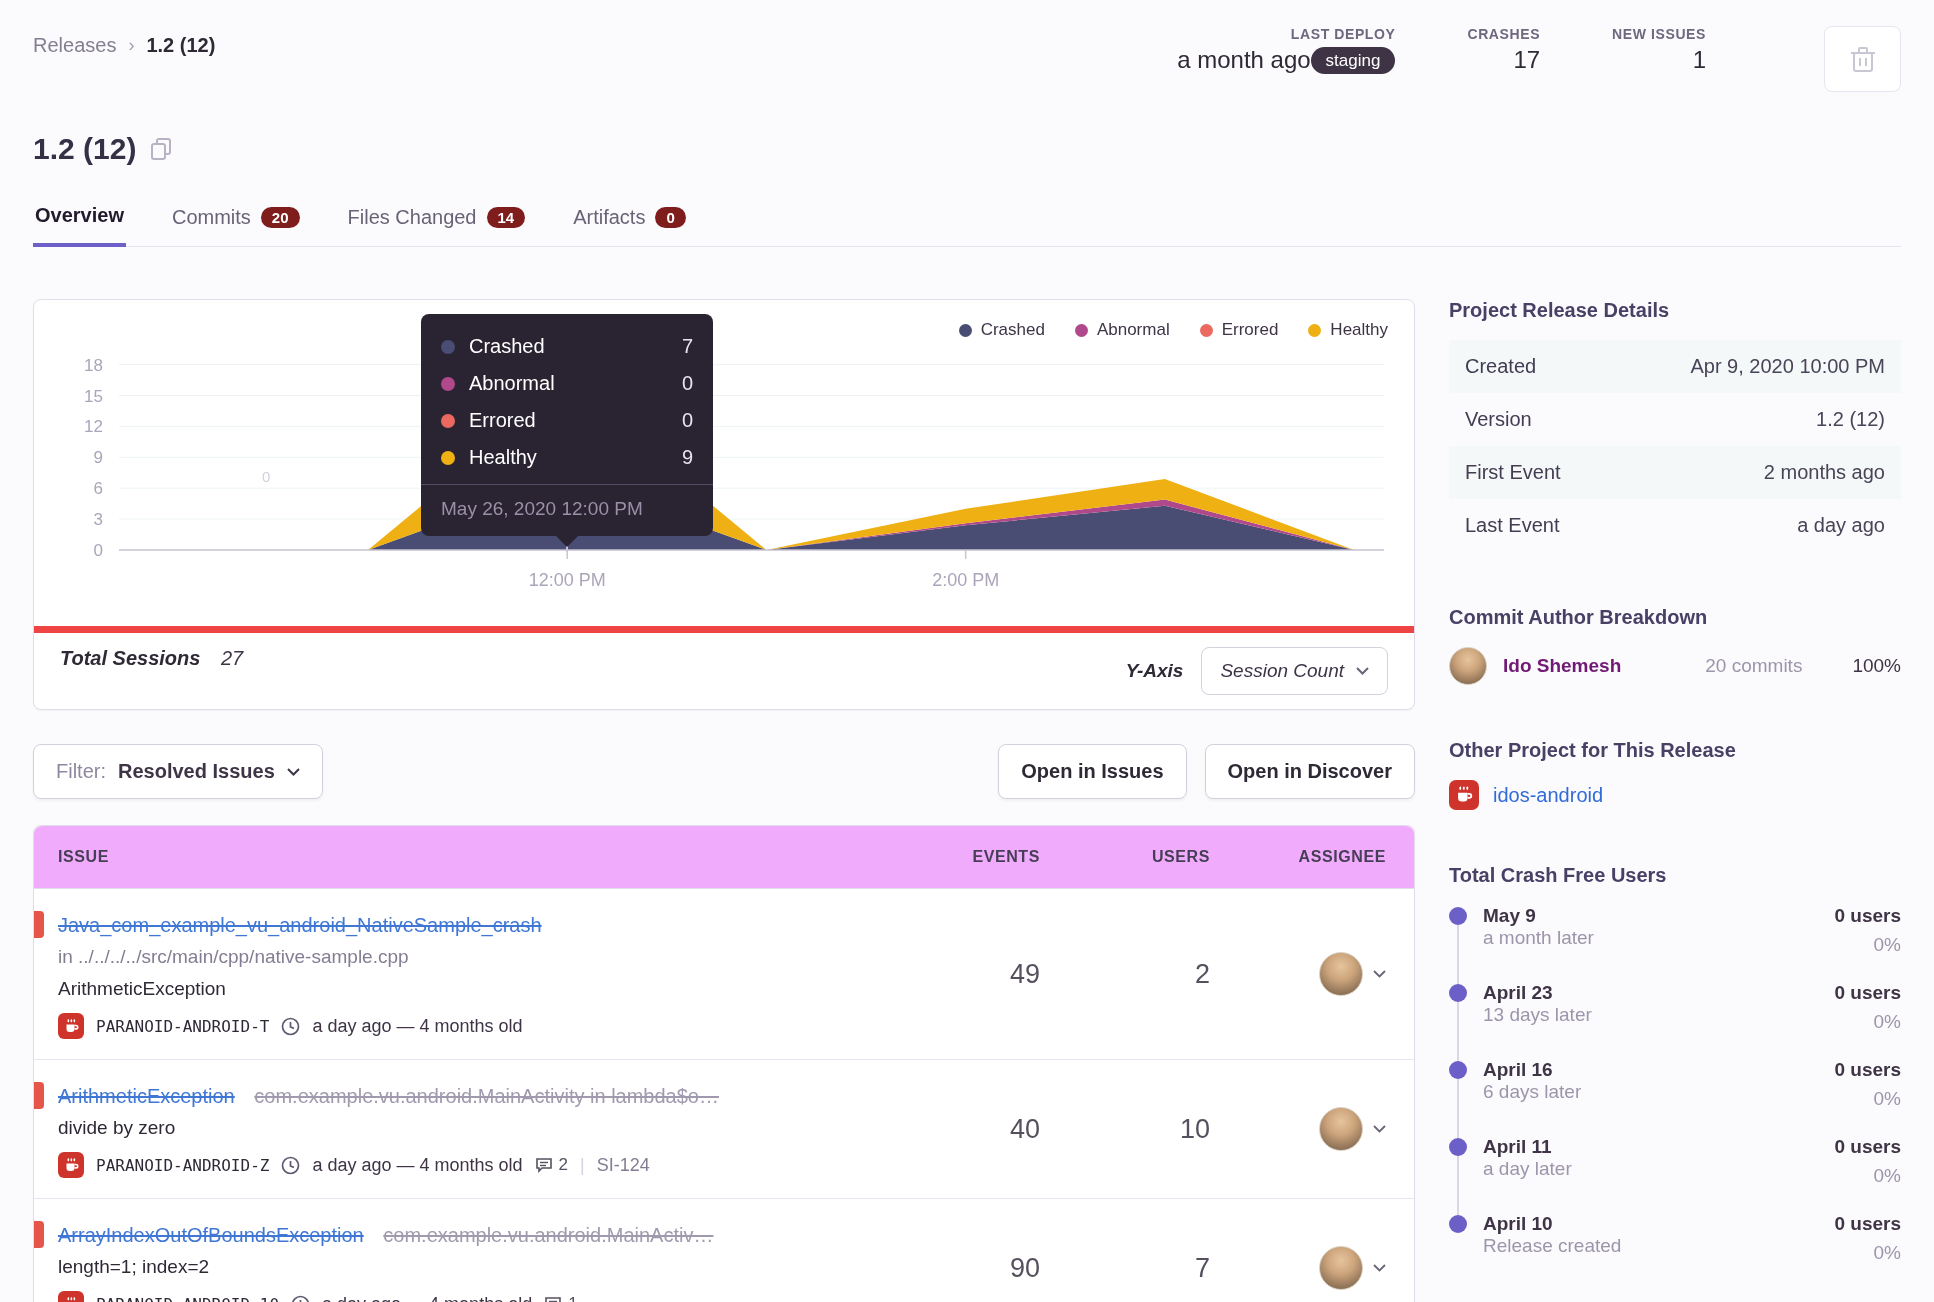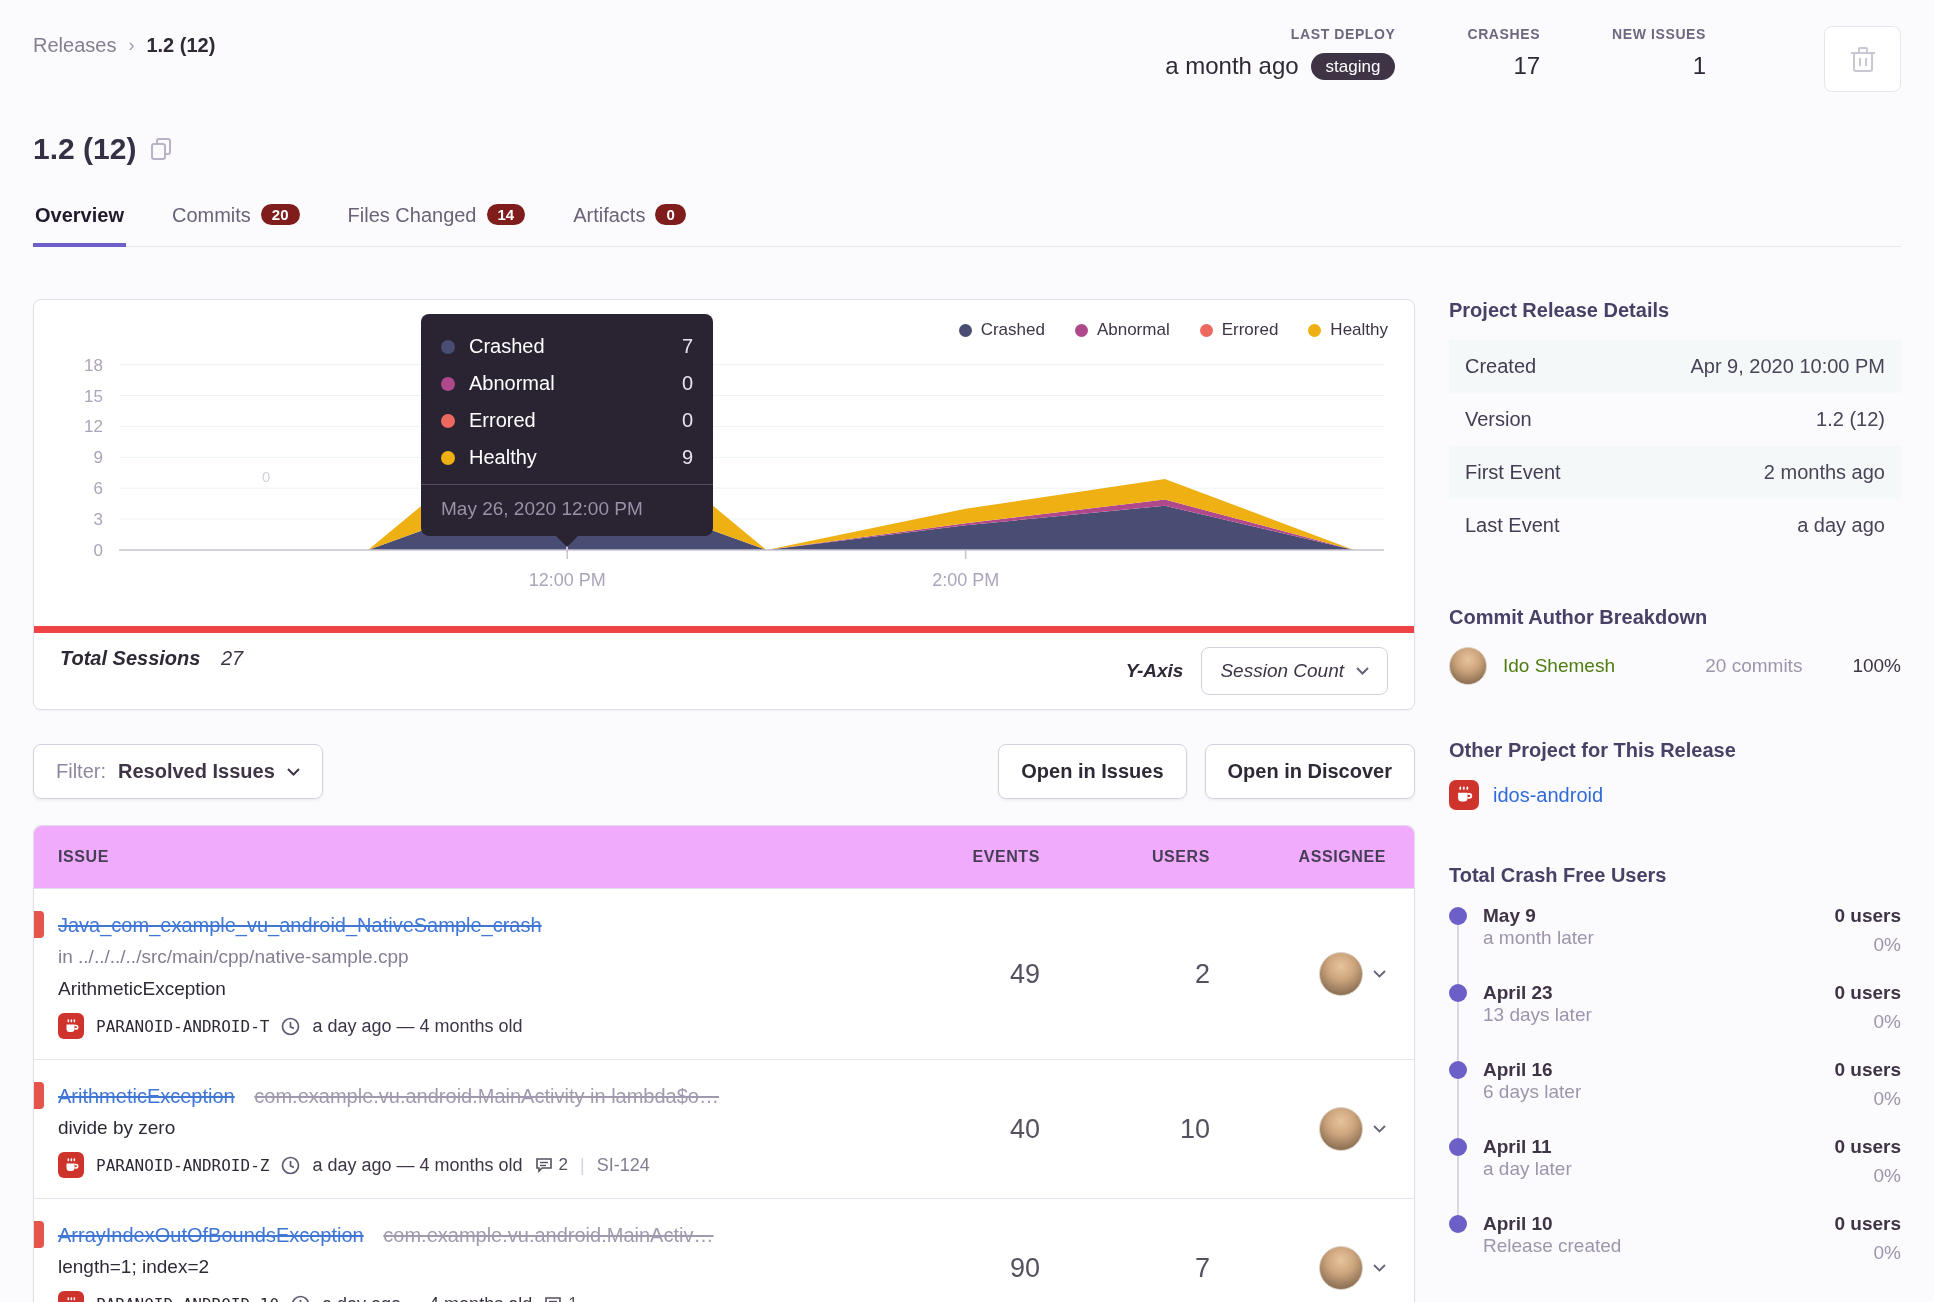--- a/index.html
+++ b/index.html
@@ -9,29 +9,29 @@
 
   
   .header{padding:26px 33px 0;}
   .topbar{display:flex;justify-content:space-between;align-items:flex-start;}
   .breadcrumb{font-size:20px;color:#857E90;display:flex;gap:12px;align-items:center;padding-top:8px;}
   .breadcrumb .crumb-current{color:#2F2936;font-weight:700;}
   .breadcrumb .sep{color:#A49CB0;font-size:18px;}
   .topstats{display:flex;align-items:flex-start;gap:72px;}
   .stat{text-align:right;}
   .stat .lbl{font-size:14px;font-weight:700;letter-spacing:.6px;color:#6E677F;}
-  .stat .val{font-size:24px;color:#2F2936;margin-top:10px;display:flex;align-items:center;gap:12px;justify-content:flex-end;}
+  .stat .val{font-size:24px;color:#2F2936;margin-top:4px;display:flex;align-items:center;justify-content:flex-end;}
   .env-badge{background:#3E3446;color:#fff;font-size:17px;padding:5px 15px;border-radius:17px;line-height:1;}
   .trash-btn{width:77px;height:66px;background:#fff;border:1px solid #E9E4EE;border-radius:8px;
     display:flex;align-items:center;justify-content:center;margin-left:46px;cursor:pointer;}
   .page-title{margin-top:40px;display:flex;align-items:center;gap:14px;}
   .page-title .t{font-size:30px;font-weight:700;color:#363046;}
   
   .tabbar{margin-top:30px;display:flex;gap:44px;border-bottom:1px solid #E9E4EE;}
-  .tab{font-size:20px;color:#6A6377;padding:8px 2px 16px;display:flex;align-items:flex-start;gap:10px;cursor:pointer;}
+  .tab{font-size:20px;color:#6A6377;padding:8px 2px 16px;display:flex;align-items:center;gap:10px;cursor:pointer;}
   .tab.active{color:#21192C;font-weight:700;border-bottom:4px solid #6C5FC7;margin-bottom:-1px;}
   .tab .count{background:#7f1d1d;color:#fff;font-size:15px;font-weight:700;border-radius:12px;padding:3px 11px;line-height:1;}
 
   
   .main{display:flex;gap:34px;padding:52px 33px 0;align-items:flex-start;}
   .left-col{width:1382px;flex:none;}
   .right-col{flex:1;min-width:0;}
 
   .card{background:#fff;border:1px solid #E2DDE8;border-radius:8px;box-shadow:0 1px 2px rgba(40,30,60,.04);}
 
@@ -102,21 +102,21 @@
   .avatar.lg{width:44px;height:44px;}
   .avatar.sm{width:38px;height:38px;}
 
   
   .side-h{font-size:20px;font-weight:700;color:#494066;margin:0 0 18px;}
   .kv-row{display:flex;justify-content:space-between;align-items:center;padding:15px 16px;font-size:20px;color:#433C52;}
   .kv-row:nth-child(odd){background:#F4F8F9;}
   .kv-val{color:#4A4458;}
   .section{margin-bottom:54px;}
   .author-row{display:flex;align-items:center;gap:16px;font-size:19px;}
-  .author-name{font-weight:400;color:#4d7c0f;flex:1;}
+  .author-name{font-weight:700;color:#701a75;flex:1;}
   .author-commits{color:#9D95AB;}
   .author-pct{color:#3E3446;margin-left:34px;}
   .proj-link-row{display:flex;align-items:center;gap:14px;}
   .proj-icon.lg{width:30px;height:30px;border-radius:7px;}
   .proj-link{font-size:20px;color:#316BD9;cursor:pointer;}
   
   .tl-item{display:flex;position:relative;padding-left:34px;margin-bottom:26px;}
   .tl-dot{position:absolute;left:0;top:2px;width:18px;height:18px;border-radius:50%;background:#6C5FC7;z-index:1;}
   .tl-line{position:absolute;left:8px;top:14px;bottom:-34px;width:2px;background:#DCD7E5;}
   .tl-item:last-child .tl-line{display:none;}

